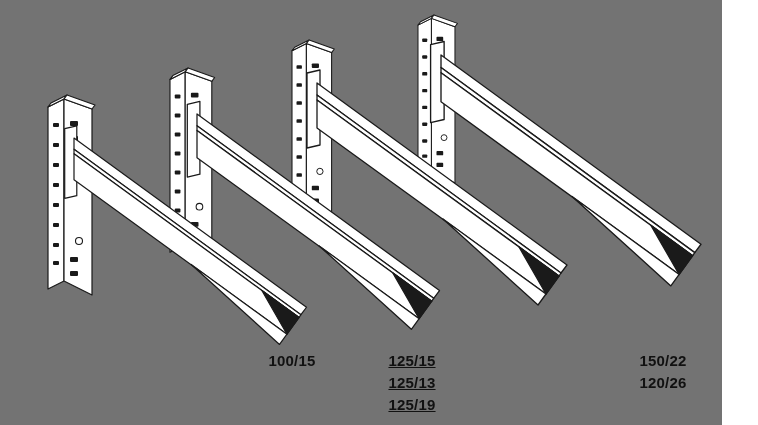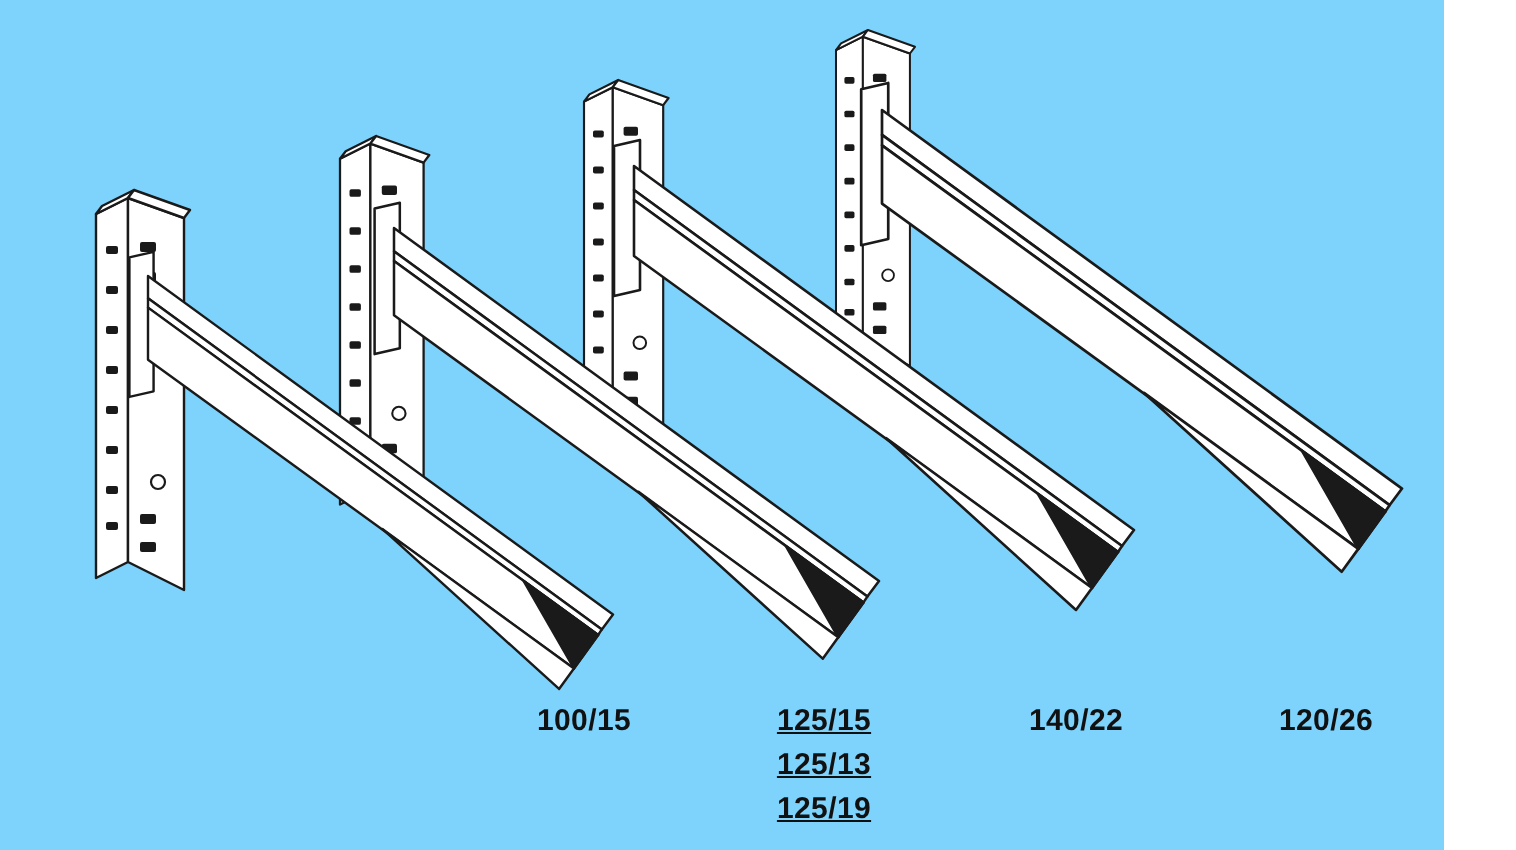--- a/index.html
+++ b/index.html
@@ -3,21 +3,21 @@
 <meta charset="utf-8">
 <style>
   * { box-sizing: border-box; }
   html, body { margin: 0; padding: 0; }
   body {
     width: 758px; height: 425px;
     background: #ffffff;
     font-family: "Liberation Sans", sans-serif;
     overflow: hidden;
   }
-  .canvas { position: relative; width: 722px; height: 425px; background: #7dd3fc; }
+  .canvas { position: relative; width: 722px; height: 425px; background: #737373; }
   svg.figure { position: absolute; left: 0; top: 0; }
   .line-art { stroke: var(--ink, #1a1a1a); }
   .hole { fill: var(--ink, #1a1a1a); stroke: none; }
   .ring { fill: #ffffff; stroke: var(--ink, #1a1a1a); stroke-width: 1.1; }
   .size-label-group {
     position: absolute;
     top: 350px;
     width: 84px;
     text-align: center;
     font-weight: bold;
@@ -94,20 +94,18 @@
   </svg>
 
   <div class="size-label-group" id="label-col-1">
     <div>100/15</div>
   </div>
   <div class="size-label-group" id="label-col-2">
     <div>125/15</div>
     <div>125/13</div>
     <div>125/19</div>
   </div>
-  <div class="size-label-group" id="label-col-3">
-    <div>140/22</div>
-  </div>
   <div class="size-label-group" id="label-col-4">
+    <div>150/22</div>
     <div>120/26</div>
   </div>
 
 </div>
 
 </body></html>

